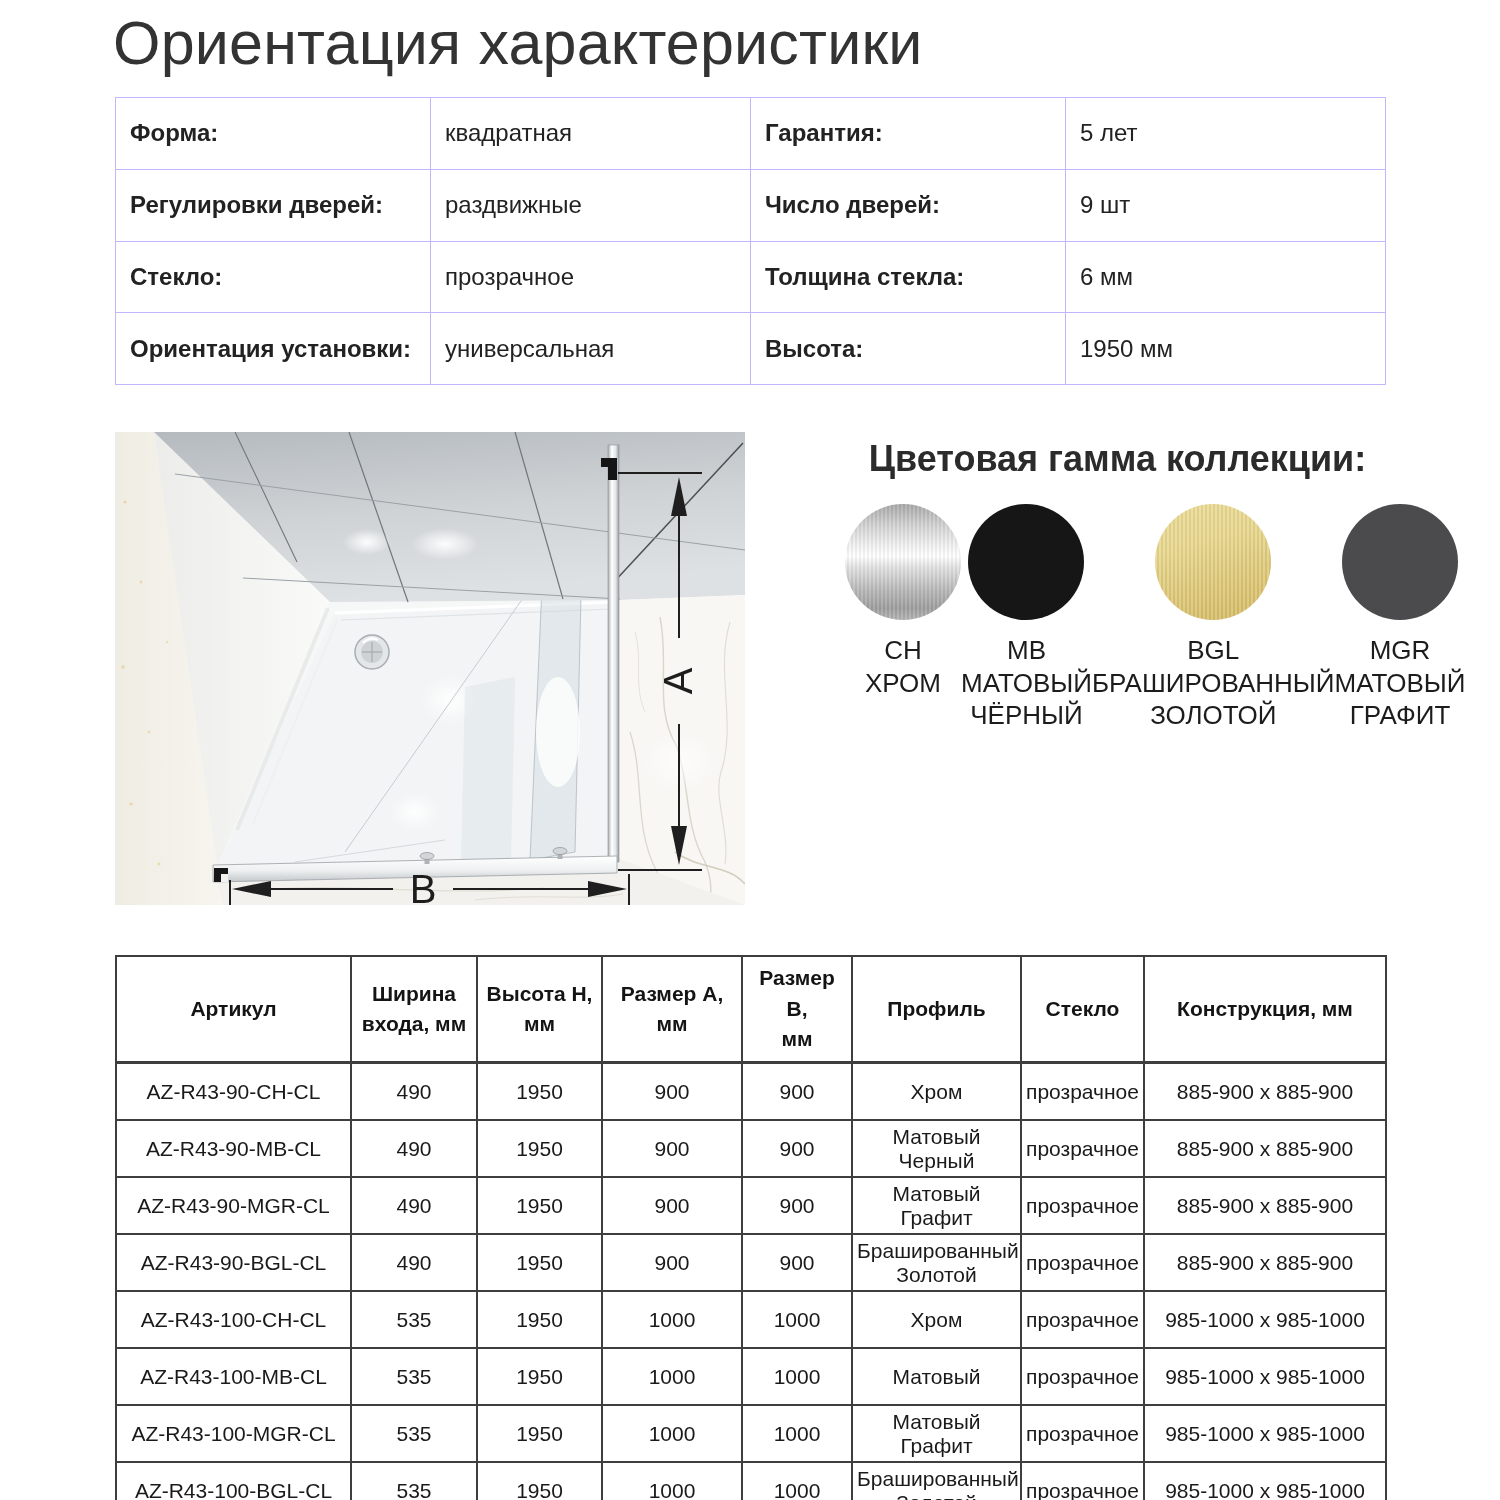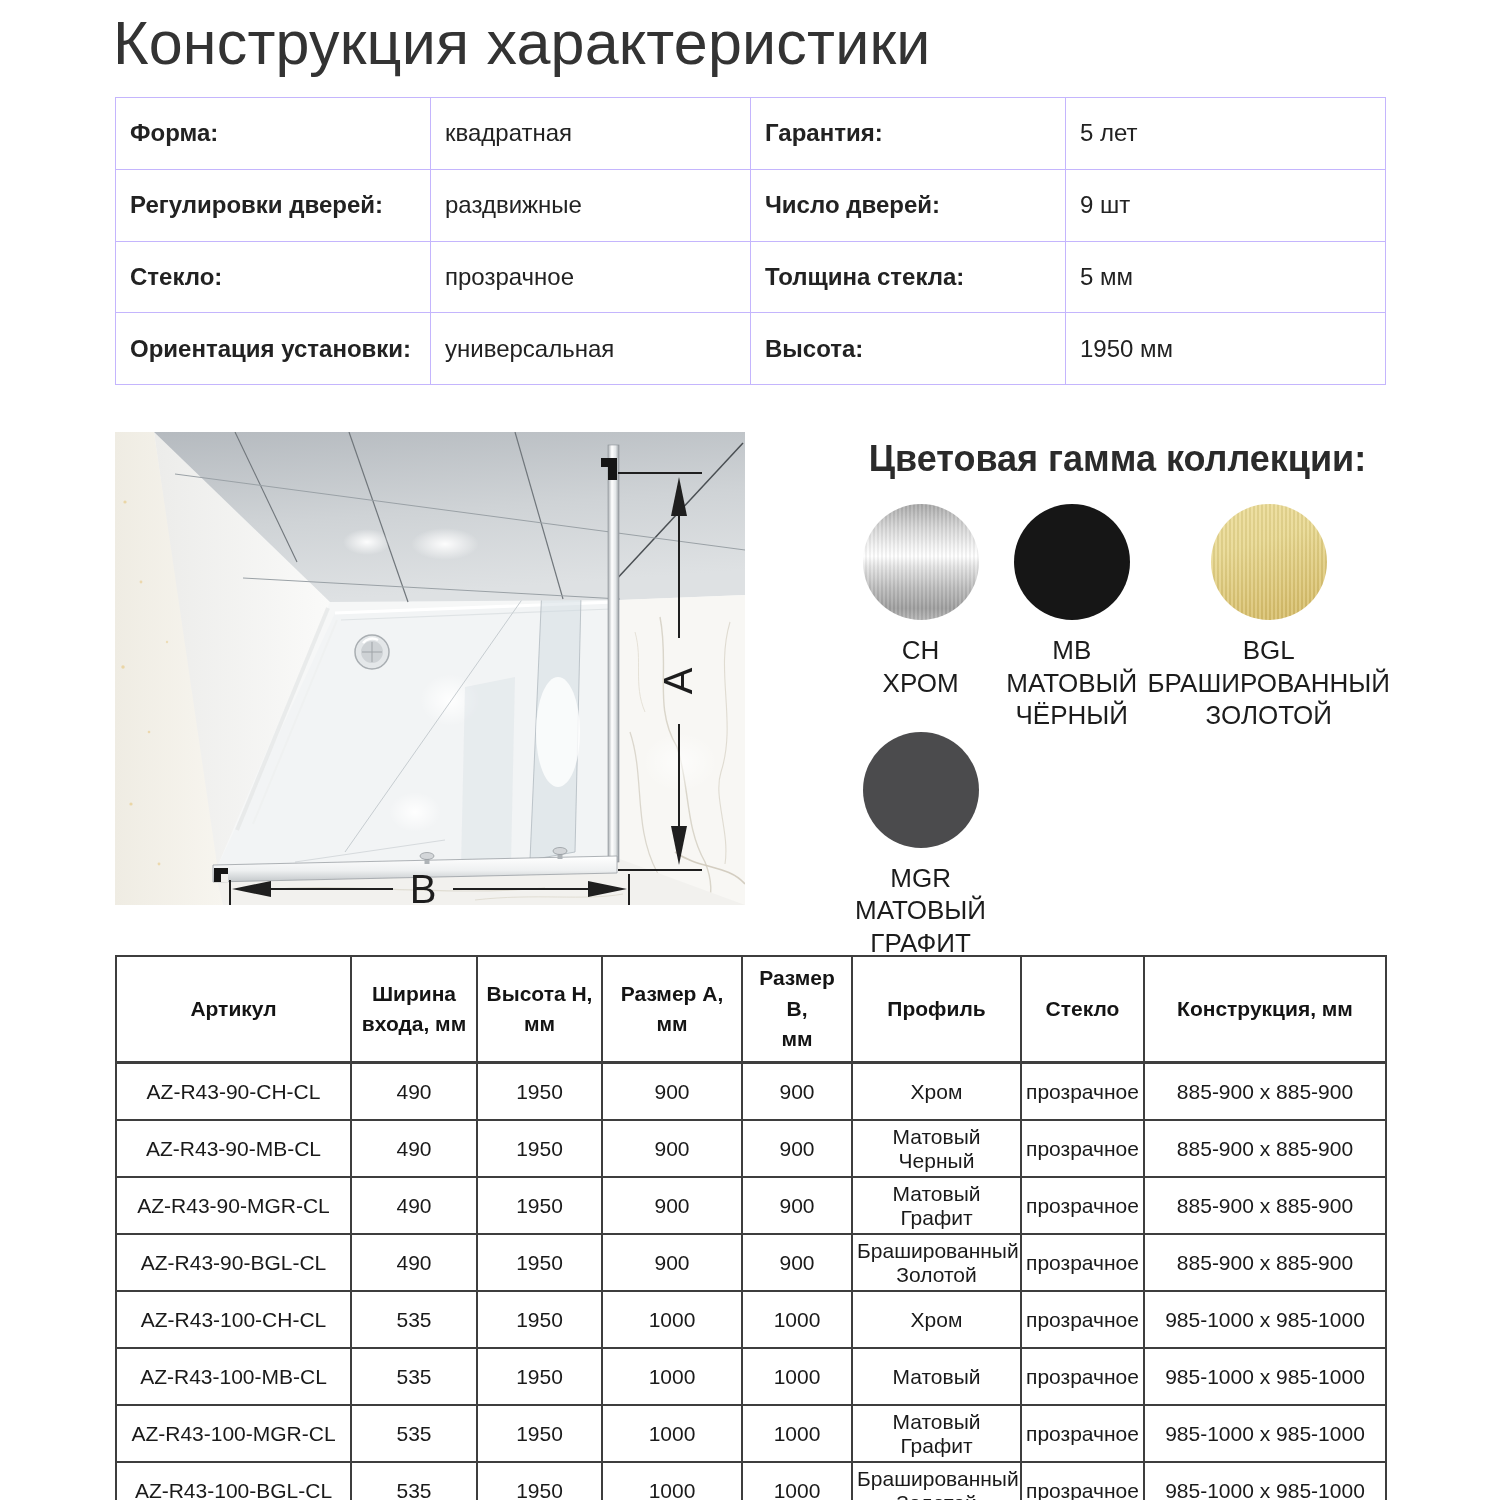--- a/index.html
+++ b/index.html
@@ -21,21 +21,21 @@
   }
   .spec-label{font-weight:700;color:#161616;}
   .spec-value{padding-left:30px;font-weight:400;}
   
   .diagram{position:absolute;left:115px;top:432px;width:630px;height:473px;}
   .diagram svg{display:block;width:630px;height:473px;}
   .diagram text{font-family:"Liberation Sans", sans-serif;fill:#1d1d1d;font-size:40px;}
   
   .colors{position:absolute;left:845px;top:438px;width:545px;}
   .colors-title{font-size:36px;font-weight:700;color:#2b2b2b;text-align:center;white-space:nowrap;}
-  .swatch-grid{display:grid;grid-template-columns:1fr 1fr 1fr;margin-top:24px;justify-items:center;}
+  .swatch-grid{display:grid;grid-template-columns:1fr 1fr 1fr 1fr;margin-top:24px;row-gap:10px;justify-items:center;}
   .swatch{display:flex;flex-direction:column;align-items:center;}
   .swatch-circle{width:116px;height:116px;border-radius:50%;background:#ccc;}
   .swatch-chrome{
     background:
       repeating-linear-gradient(90deg, rgba(255,255,255,0.10) 0 2px, rgba(0,0,0,0.05) 2px 4px),
       linear-gradient(180deg,#a9a9a9 0%,#d6d6d6 20%,#f2f2f2 36%,#ffffff 45%,#e4e4e4 54%,#bdbdbd 72%,#9f9f9f 90%,#b5b5b5 100%);
   }
   .swatch-gold{
     background:
       repeating-linear-gradient(90deg, rgba(255,255,255,0.14) 0 2px, rgba(0,0,0,0.05) 2px 4px),
@@ -53,21 +53,21 @@
   .products-table td{
     border:2px solid #3e3e3e;height:51px;text-align:center;vertical-align:middle;
     font-size:21px;color:#1a1a1a;padding:2px 4px;line-height:1.12;
   }
   .c-profile{font-size:17px;white-space:pre-line;}
   .c-glass{font-size:17px;}
 </style>
 </head>
 <body>
 
-<div class="page-title">Конструкция характеристики</div>
+<div class="page-title">Ориентация характеристики</div>
 
 <table class="spec-table">
   <colgroup>
       <col style="width:315px">
       <col style="width:320px">
       <col style="width:315px">
       <col style="width:320px">
     </colgroup>
   <tbody>
 
@@ -82,21 +82,21 @@
         <td class="spec-label">Регулировки дверей:</td>
         <td class="spec-value">раздвижные</td>
         <td class="spec-label">Число дверей:</td>
         <td class="spec-value">9 шт</td>
       </tr>
 
       <tr>
         <td class="spec-label">Стекло:</td>
         <td class="spec-value">прозрачное</td>
         <td class="spec-label">Толщина стекла:</td>
-        <td class="spec-value">5 мм</td>
+        <td class="spec-value">6 мм</td>
       </tr>
 
       <tr>
         <td class="spec-label">Ориентация установки:</td>
         <td class="spec-value">универсальная</td>
         <td class="spec-label">Высота:</td>
         <td class="spec-value">1950 мм</td>
       </tr>
     </tbody>
 </table>

